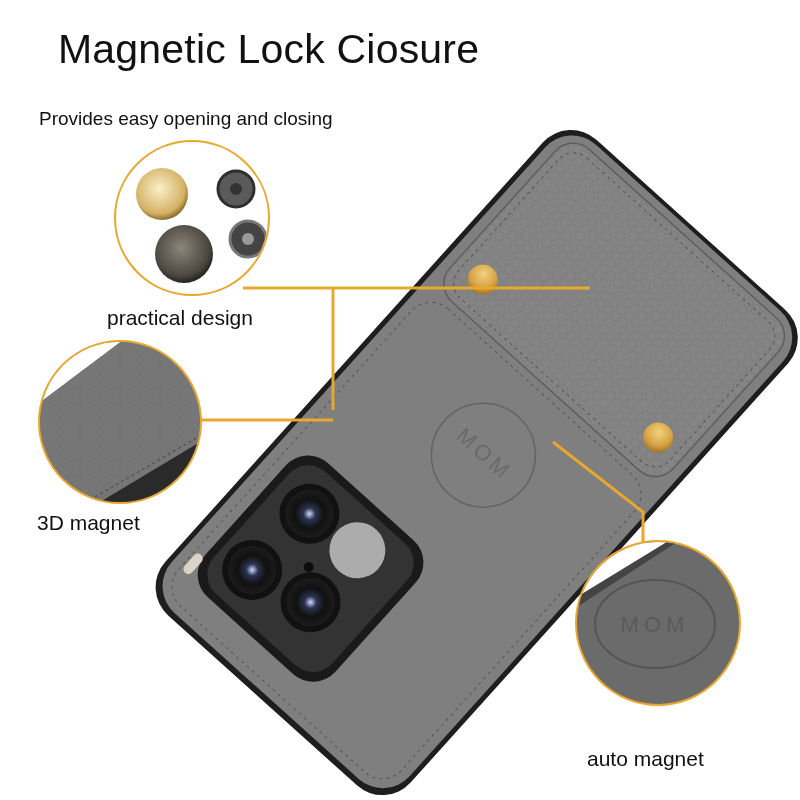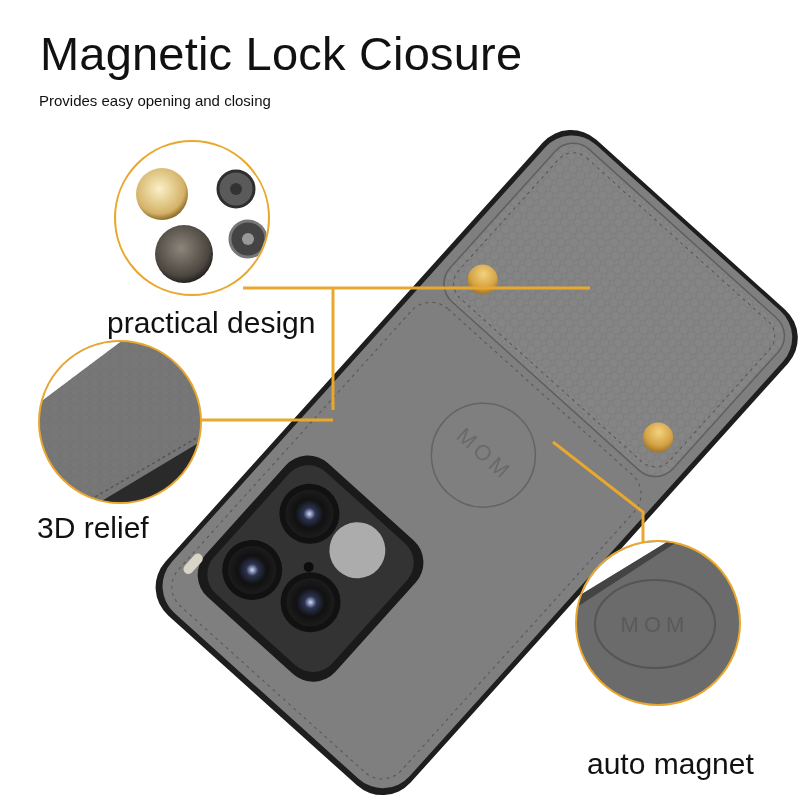--- a/index.html
+++ b/index.html
@@ -1,19 +1,19 @@
 <!DOCTYPE html>
 <html><head>
 <meta charset="utf-8">
 <style>
   html, body { margin: 0; padding: 0; background: #ffffff; }
   body { width: 800px; height: 800px; position: relative; overflow: hidden; font-family: "Liberation Sans", sans-serif; color: #111; }
-  .title { position: absolute; left: 40px; top: 26px; font-size: 47px; letter-spacing: 0.2px; color: #111; white-space: nowrap; }
-  .subtitle { position: absolute; left: 39px; top: 92px; font-size: 15px; color: #111; white-space: nowrap; }
-  .label { position: absolute; font-size: 30px; color: #111; white-space: nowrap; }
+  .title { position: absolute; left: 58px; top: 26px; font-size: 41px; letter-spacing: 0.2px; color: #111; white-space: nowrap; }
+  .subtitle { position: absolute; left: 39px; top: 108px; font-size: 19px; color: #111; white-space: nowrap; }
+  .label { position: absolute; font-size: 21px; color: #111; white-space: nowrap; }
   .circle { position: absolute; border-radius: 50%; border: 2px solid #e9a72d; overflow: hidden; box-sizing: border-box; }
   svg.lines { position: absolute; left: 0; top: 0; width: 800px; height: 800px; pointer-events: none; }
   .phone-wrap { position: absolute; left: 0; top: 0; width: 800px; height: 800px; }
 </style>
 </head>
 <body>
 
 <div class="title">Magnetic Lock Ciosure</div>
 <div class="subtitle">Provides easy opening and closing</div>
 
@@ -99,21 +99,21 @@
 
 <div class="circle" style="left:38px; top:340px; width:164px; height:164px; background:#777;">
   <svg width="160" height="160" viewBox="0 0 160 160">
     <polygon points="0,0 80,0 0,60" fill="#ffffff"></polygon>
     <rect x="0" y="0" width="160" height="160" fill="url(#hex)" opacity="0.7"></rect>
     <polygon points="0,60 80,0 0,0" fill="#ffffff"></polygon>
     <polygon points="60,160 160,100 160,160" fill="#2a2a2a"></polygon>
     <line x1="50" y1="158" x2="160" y2="94" stroke="#555" stroke-width="1.5" stroke-dasharray="3 3"></line>
   </svg>
 </div>
-<div class="label" style="left:37px; top:511px;">3D relief</div>
+<div class="label" style="left:37px; top:511px;">3D magnet</div>
 
 <div class="circle" style="left:575px; top:540px; width:166px; height:166px; background:#6b6b6b;">
   <svg width="162" height="162" viewBox="0 0 162 162">
     <polygon points="0,0 90,0 0,55" fill="#ffffff"></polygon>
     <polygon points="0,55 90,0 100,0 0,65" fill="#444"></polygon>
     <ellipse cx="78" cy="82" rx="60" ry="44" fill="none" stroke="#555" stroke-width="2"></ellipse>
     <text x="78" y="90" text-anchor="middle" font-family="Liberation Sans, sans-serif" font-size="22" fill="#5a5a5a" letter-spacing="5">MOM</text>
   </svg>
 </div>
 <div class="label" style="left:587px; top:747px;">auto magnet</div>

